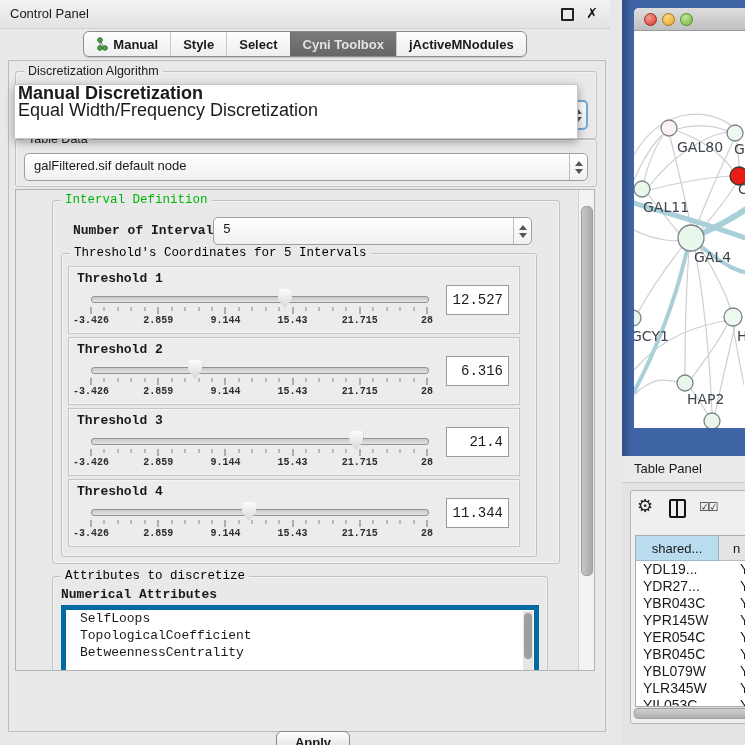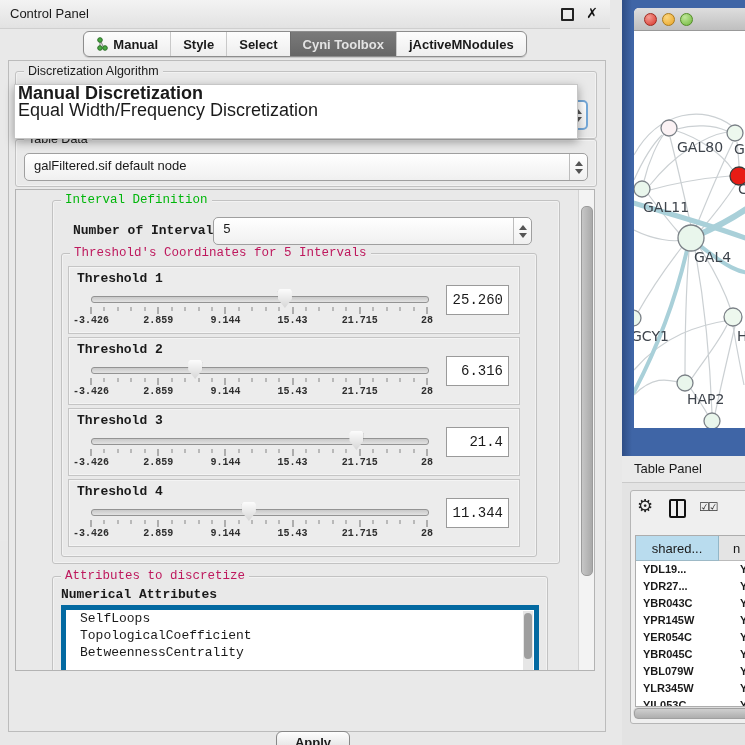--- a/index.html
+++ b/index.html
@@ -21,21 +21,21 @@
     border-left:1px solid #c9c9c9;cursor:pointer;white-space:nowrap;}
   .tabpill .tab:first-child{border-left:none;}
   .tabpill .tab.sel{background:linear-gradient(#7a7a7a,#666);color:#e3e3e3;border-left:1px solid #6a6a6a;}
 
   #cp-content{position:absolute;left:8px;top:60px;width:596px;height:670px;
     border:1px solid #bcbcbc;background:#e9e9e9;}
 
   .group{position:absolute;border:1px solid #c2c2c2;border-radius:3px;box-shadow:inset 0 0 0 1px #f2f2f2;}
   .legend{position:absolute;top:-8px;left:8px;background:#e9e9e9;padding:0 4px;font-size:12.5px;line-height:15px;}
   .legend.green{color:#00b60a;}
-  .legend.blue{color:#be185d;}
+  .legend.blue{color:#000000;}
 
   .combo{position:absolute;background:linear-gradient(#ffffff,#f0f0f0);border:1px solid #9f9f9f;
     border-radius:5px;line-height:24px;padding-left:9px;font-size:13px;cursor:pointer;}
   .combo .stepper{position:absolute;right:0;top:0;bottom:0;width:17px;border-left:1px solid #bdbdbd;
     display:flex;flex-direction:column;align-items:center;justify-content:center;gap:3px;}
   .arr-up{width:0;height:0;border-left:4px solid transparent;border-right:4px solid transparent;border-bottom:5px solid #555;}
   .arr-dn{width:0;height:0;border-left:4px solid transparent;border-right:4px solid transparent;border-top:5px solid #555;}
   .combo.focus{border:2px solid #74a7d7;line-height:22px;}
 
   
@@ -116,21 +116,21 @@
   #tp-cols{position:absolute;left:38px;top:8px;width:13px;height:15px;border:2px solid #111;border-radius:2px;cursor:pointer;}
   #tp-cols::after{content:"";position:absolute;left:5px;top:0;width:2px;height:15px;background:#111;}
   #tp-checks{position:absolute;left:68px;top:9px;font-size:12px;letter-spacing:-2px;color:#333;cursor:pointer;}
   #tp-table{position:absolute;left:4px;top:44px;width:130px;height:170px;background:#fff;
     border:1px solid #adadad;overflow:hidden;}
   #tp-head{display:flex;height:25px;}
   .hcell{line-height:25px;font-size:13px;border-bottom:1px solid #9db9c6;}
   .hcell.c1{width:82px;text-align:center;background:#b9dcee;border-right:1px solid #93b7c8;cursor:pointer;}
   .hcell.c2{flex:1;background:#e4e4e4;border-bottom:1px solid #bbb;padding-left:14px;cursor:pointer;}
   .trow{display:flex;height:17px;cursor:pointer;}
-  .tcell{line-height:17px;font-size:11px;white-space:nowrap;overflow:hidden;font-weight:bold;}
+  .tcell{line-height:17px;font-size:14px;white-space:nowrap;overflow:hidden;}
   .tcell.c1{width:82px;padding-left:7px;border-right:1px solid #fff;}
   .tcell.c2{flex:1;padding-left:14px;}
   #tp-hscroll{position:absolute;left:2px;top:216px;width:126px;height:11px;border-radius:5px;background:#dcdcdc;}
   #tp-hthumb{position:absolute;left:1px;top:1px;width:116px;height:9px;border-radius:4px;
     background:linear-gradient(#cfcfcf,#aeaeae);border:1px solid #a0a0a0;cursor:pointer;}
 
   svg text{font-family:"DejaVu Sans","Liberation Sans",sans-serif;}
 </style>
 </head>
 <body>
@@ -243,21 +243,21 @@
                     <div class="tick major" style="left: 358px;"></div>
                   </div>
     <div class="sl-labels">
                     <div class="tick-label" style="left: 22px;">-3.426</div>
                     <div class="tick-label" style="left: 89.2px;">2.859</div>
                     <div class="tick-label" style="left: 156.4px;">9.144</div>
                     <div class="tick-label" style="left: 223.6px;">15.43</div>
                     <div class="tick-label" style="left: 290.8px;">21.715</div>
                     <div class="tick-label" style="left: 358px;">28</div>
                   </div>
-    <div class="thr-value">25.260</div>
+    <div class="thr-value">12.527</div>
   </div>
 
   <div class="thr-panel">
     <span class="thr-label">Threshold 2</span>
     <div class="sl-track"></div>
     <div class="sl-thumb" style="left: 119.159px;"></div>
     <div class="sl-ticks">
                     <div class="tick major" style="left: 22px;"></div>
                     <div class="tick" style="left: 35.44px;"></div>
                     <div class="tick" style="left: 48.88px;"></div>

